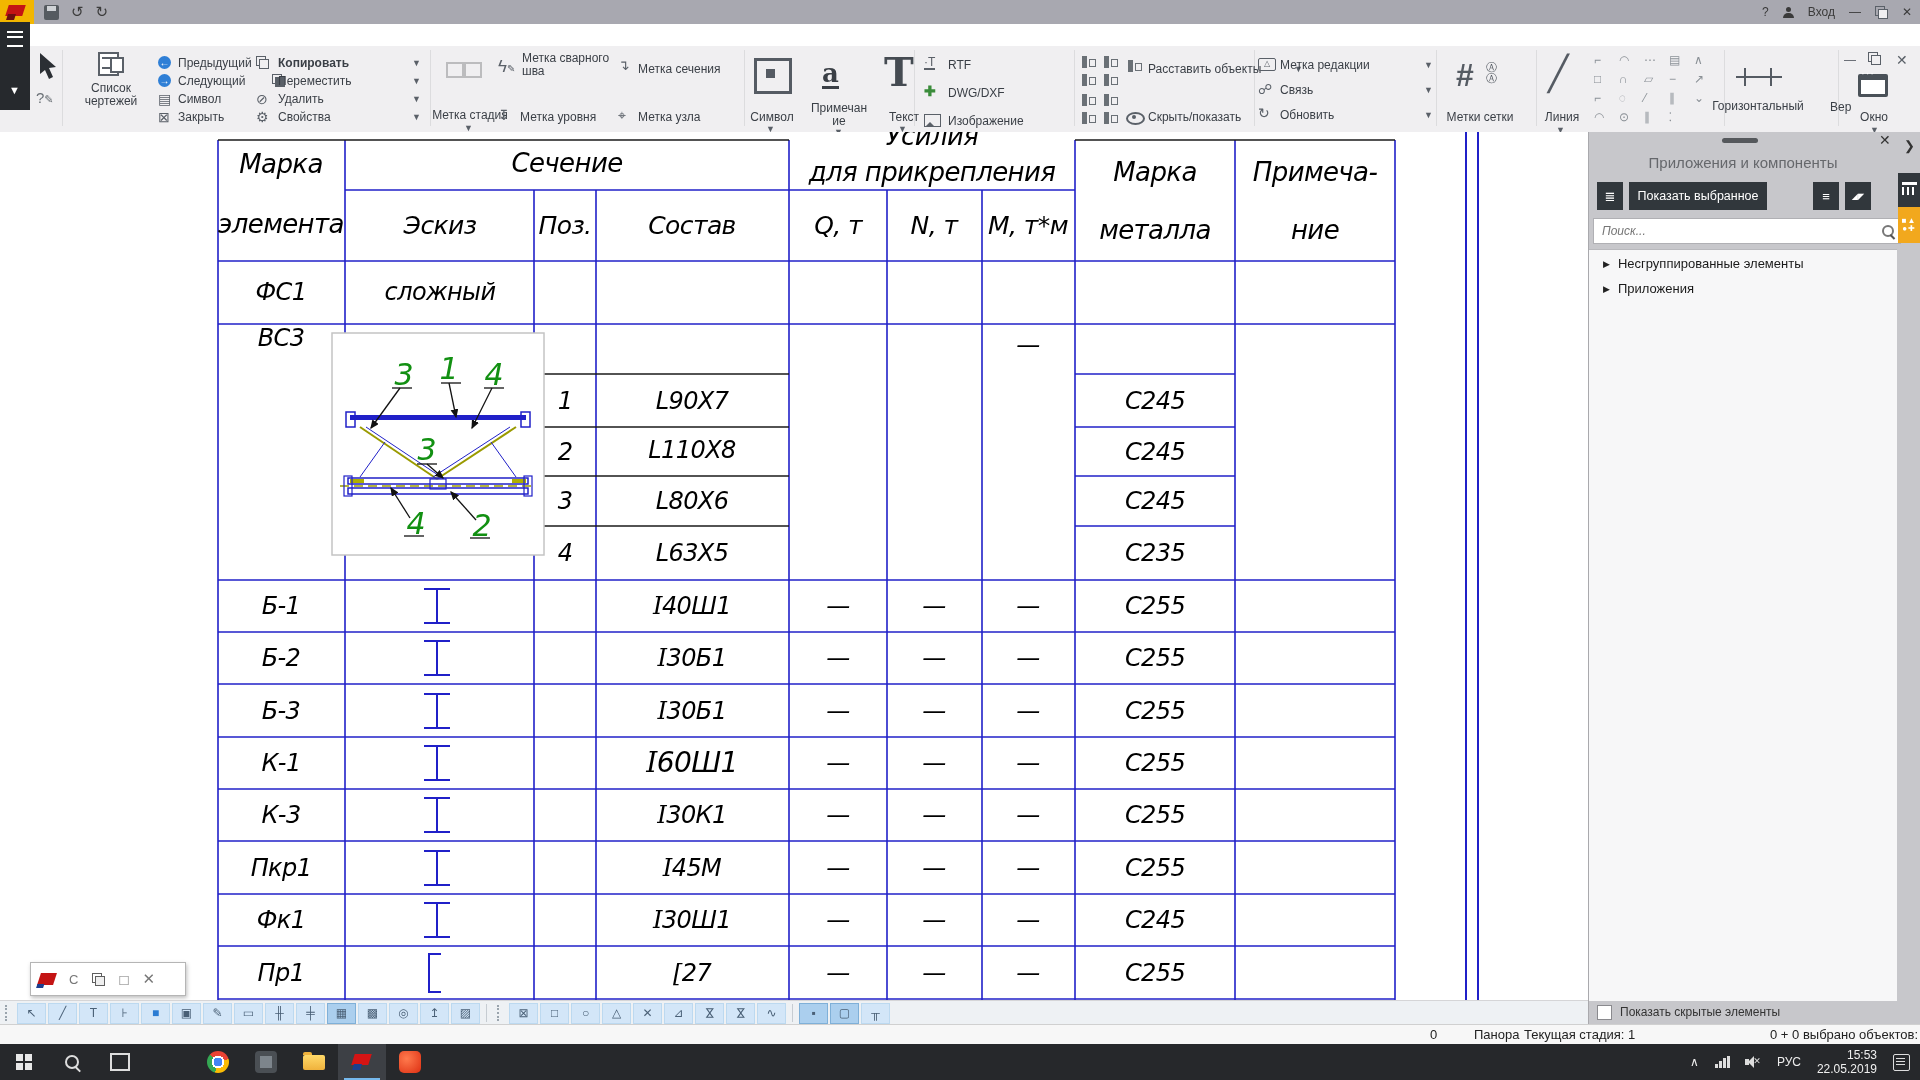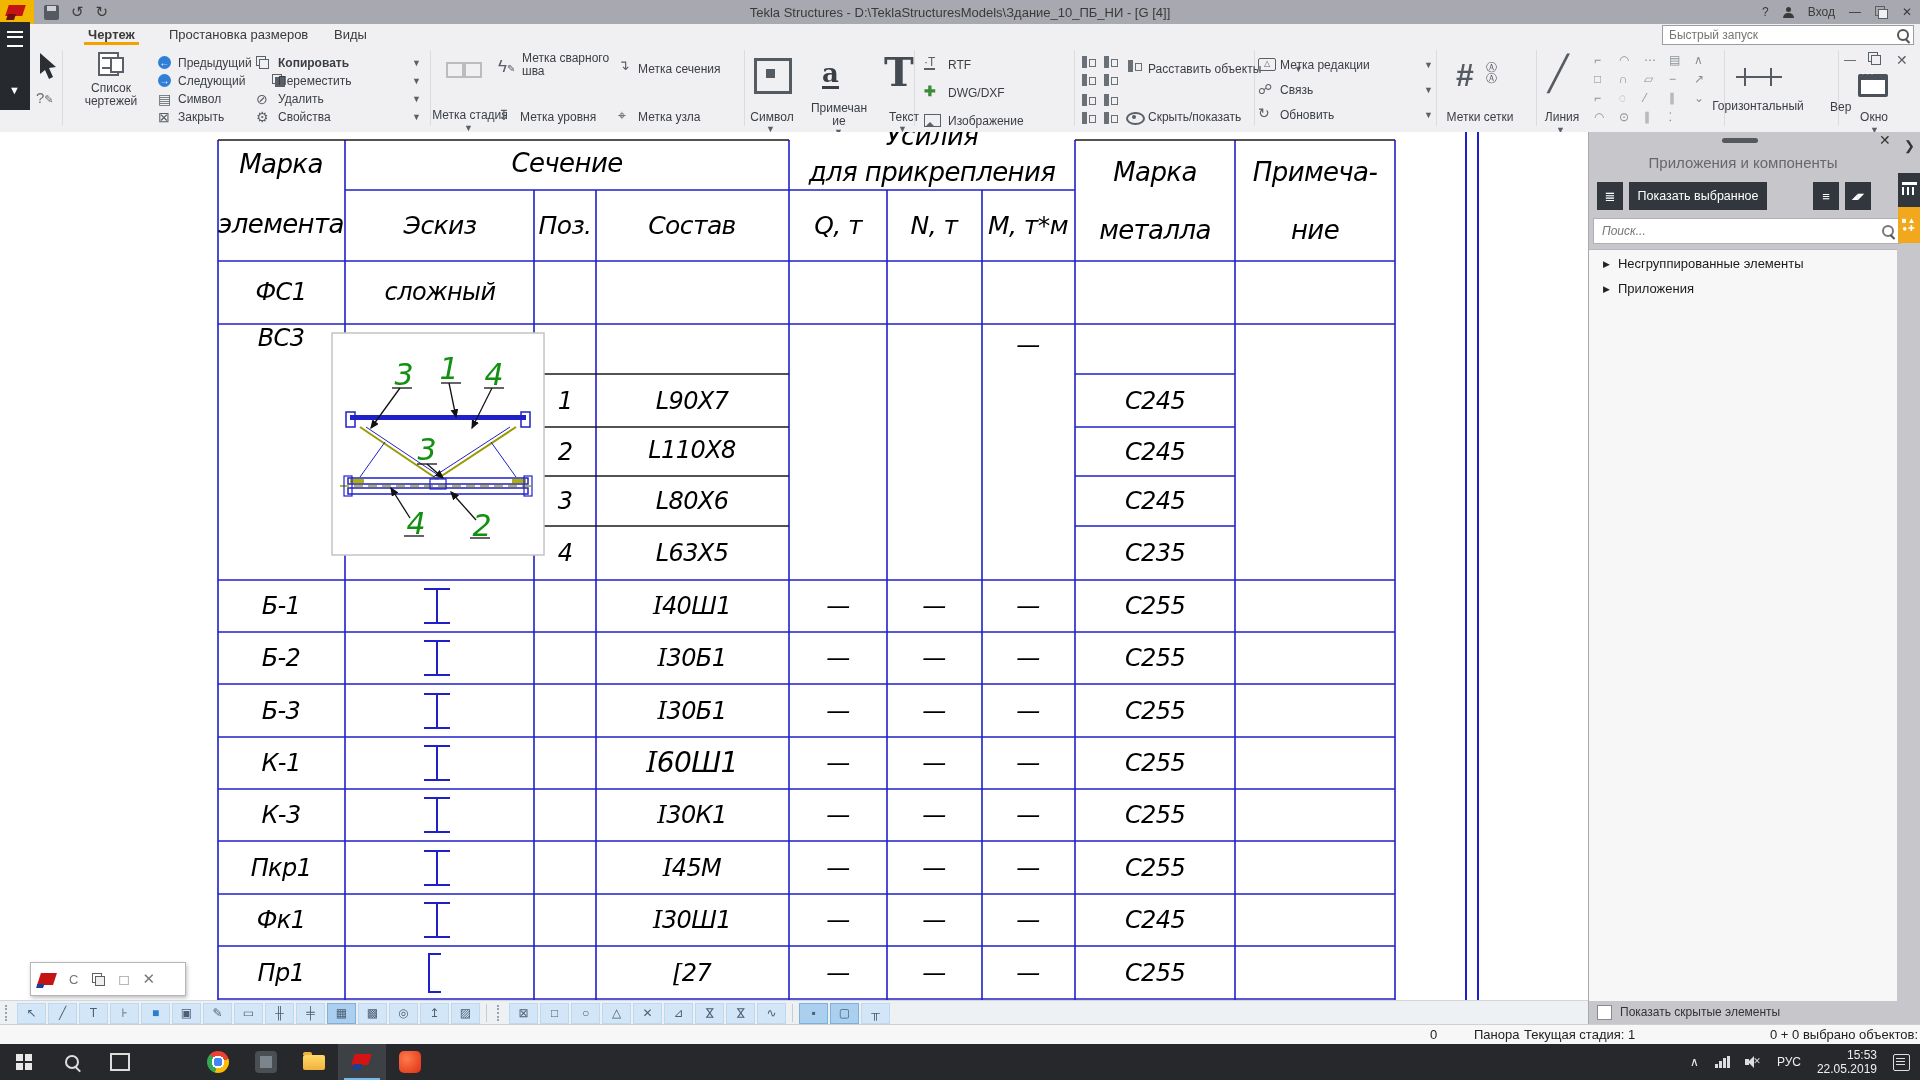--- a/index.html
+++ b/index.html
@@ -167,40 +167,30 @@
 <div class="screen">
 
   <div class="abs titlebar">
     <span class="logo">
         <i></i>
         <b></b>
       </span>
     <span class="save-ic"></span>
     <span class="tb-glyph">↺</span>
     <span class="tb-glyph">↻</span>
-    <span class="tb-title">Tekla Structures - D:\TeklaStructuresModels\Здание_10_ПБ_НИ  - [G   [4]]</span>
     <span class="tb-right">
       <span>?</span>
       <span class="person"></span>
       <span>Вход</span>
       <span>—</span>
       <span class="sq2"></span>
       <span>✕</span>
     </span>
   </div>
 
-  <div class="abs tabrow">
-    <span class="tab active" style="left:84px;">Чертеж</span>
-    <span class="tab" style="left:165px;">Простановка размеров</span>
-    <span class="tab" style="left:330px;">Виды</span>
-    <span class="qsearch">
-      <input placeholder="Быстрый запуск" style="">
-      <span class="mag"></span>
-    </span>
-  </div>
 
   <div class="abs menu-dark">
     <span class="burger"></span>
     <span class="caret">▼</span>
   </div>
 
   <div class="abs ribbon">
     <svg class="cursor-svg" style="left:38px;top:6px;" width="22" height="28">
       <path d="M2,1 L18,15 L11,16 L15,25 L11,27 L7,18 L2,22 Z" fill="#2b2f34"></path>
     </svg>

